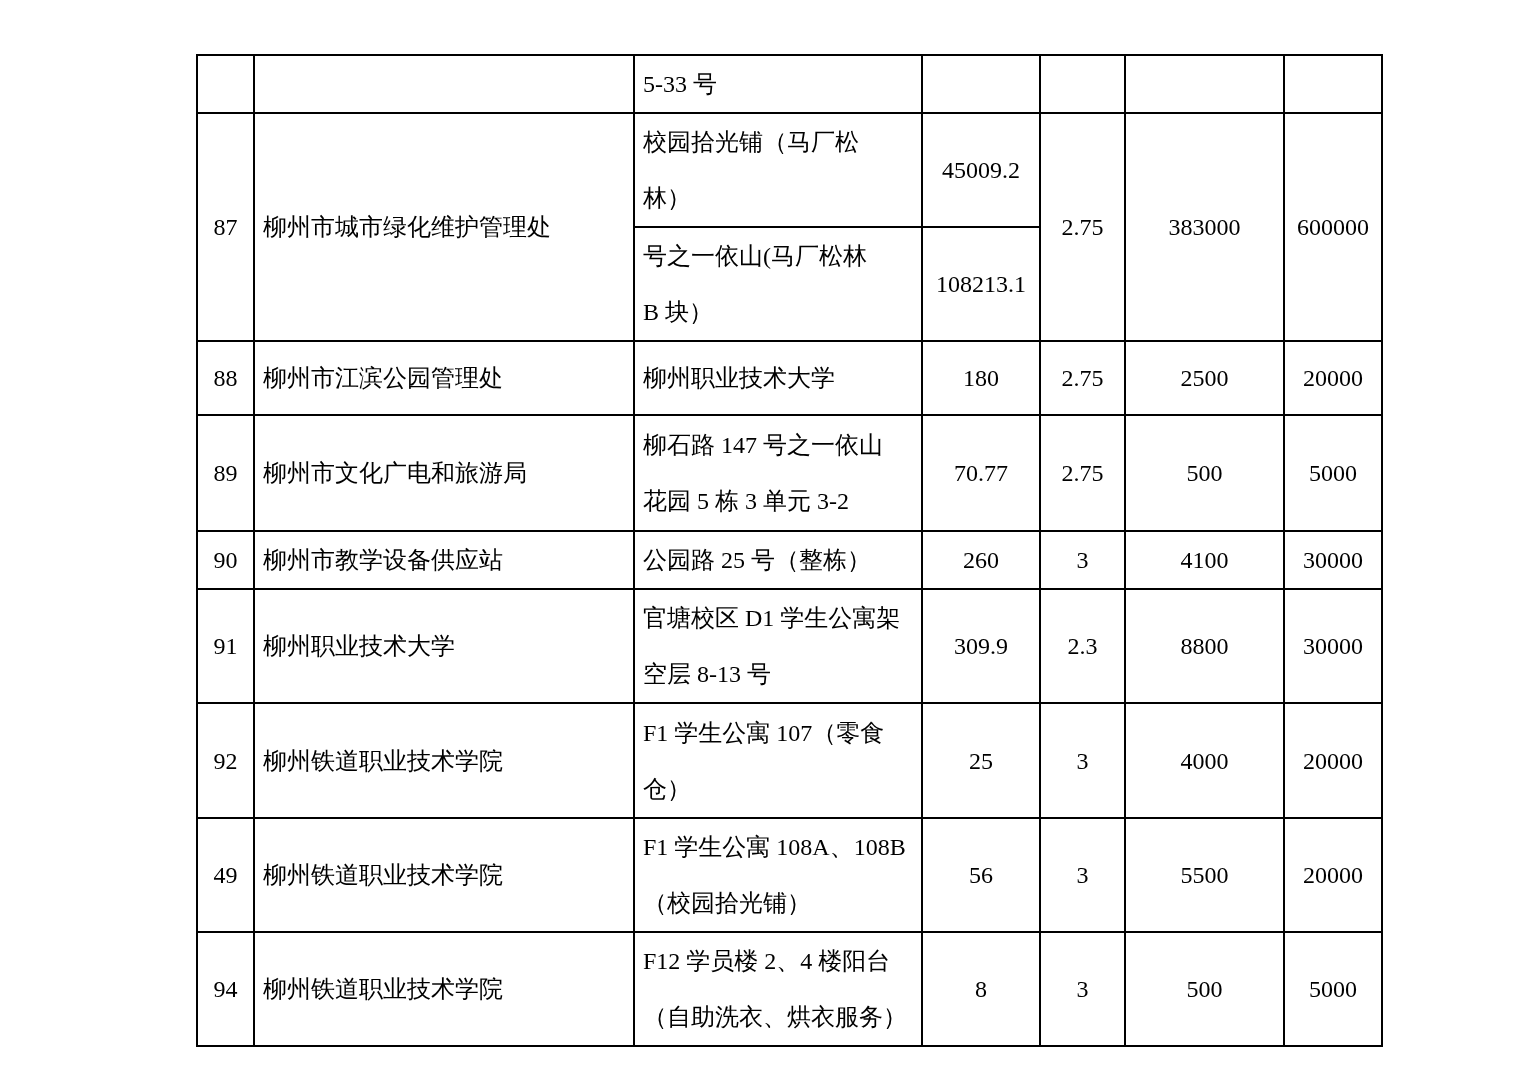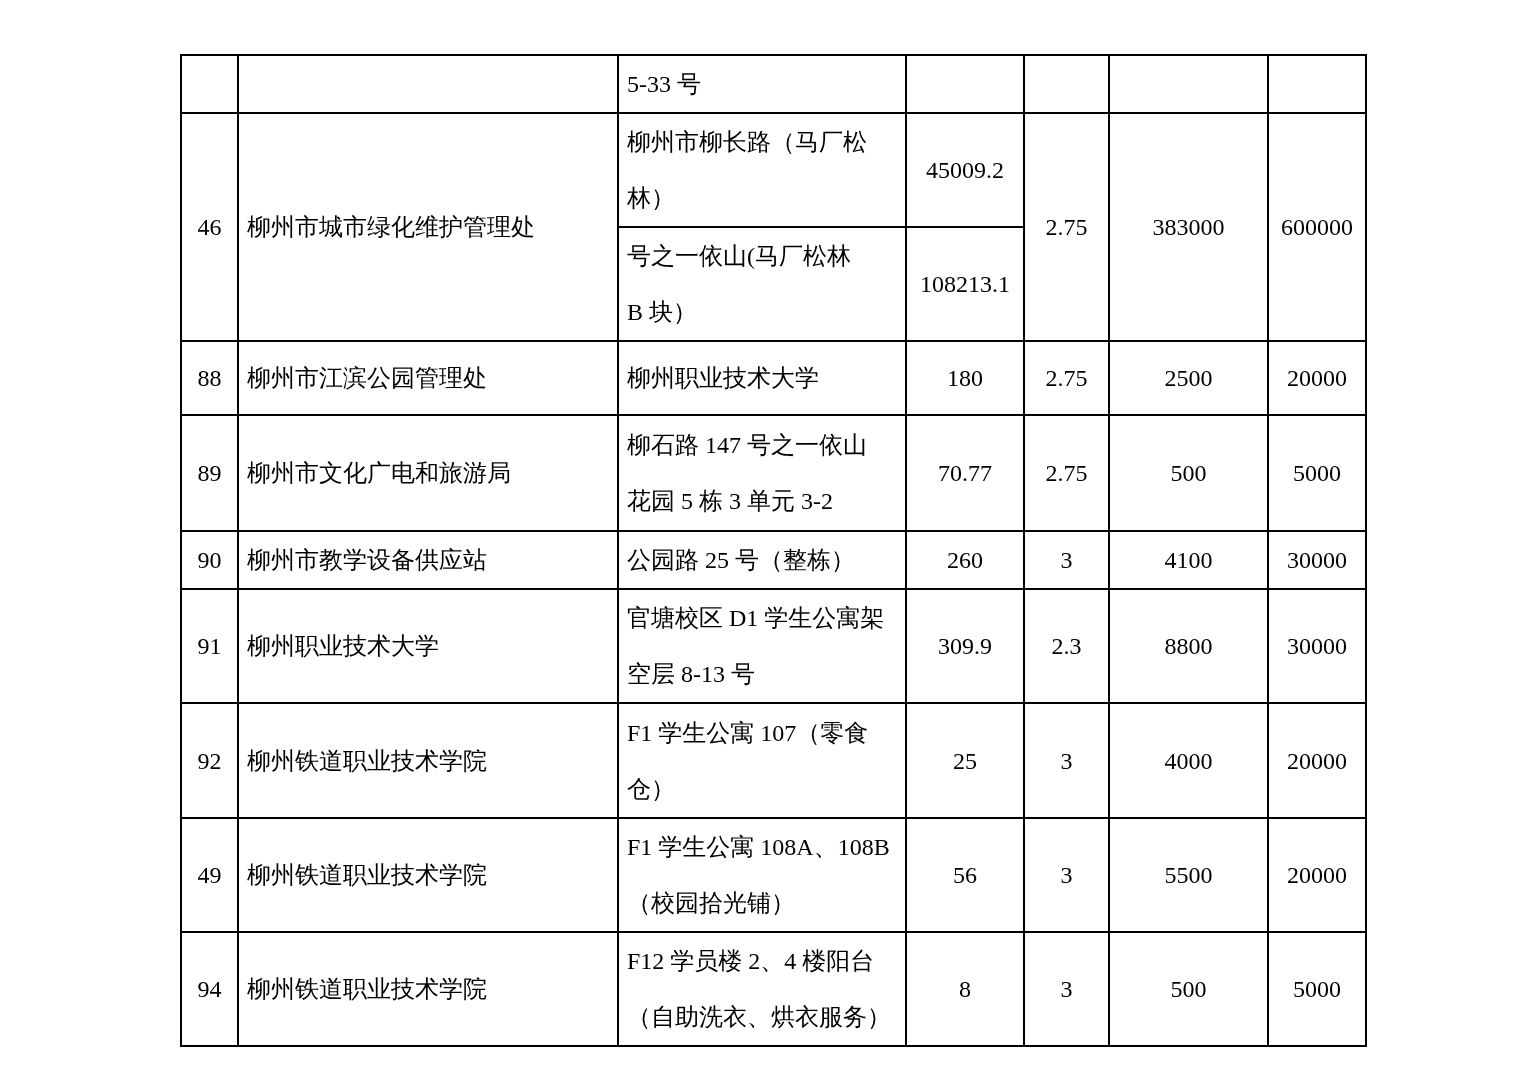--- a/index.html
+++ b/index.html
@@ -5,21 +5,21 @@
   * { margin: 0; padding: 0; box-sizing: border-box; }
   html, body {
     width: 1520px; height: 1074px;
     background: #ffffff;
     font-family: "Liberation Serif", "DejaVu Serif", serif;
     color: #000000;
     overflow: hidden;
   }
   .page { position: relative; width: 1520px; height: 1074px; background: #ffffff; }
   table.doc-table {
-    position: absolute; left: 180px; top: 54px;
+    position: absolute; left: 196px; top: 54px;
     width: 1185px;
     border-collapse: collapse;
     table-layout: fixed;
   }
   td {
     border: 2px solid #000000;
     font-size: 24px;
     line-height: 56px;
     vertical-align: middle;
     white-space: pre;
@@ -55,23 +55,23 @@
         <td class="c"></td>
         <td class="l"></td>
         <td class="l">5-33 号</td>
         <td class="c"></td>
         <td class="c"></td>
         <td class="c"></td>
         <td class="c"></td>
       </tr>
 
       <tr class="rh113">
-        <td class="c" rowspan="2">46</td>
+        <td class="c" rowspan="2">87</td>
         <td class="l" rowspan="2">柳州市城市绿化维护管理处</td>
-        <td class="l">柳州市柳长路（马厂松
+        <td class="l">校园拾光铺（马厂松
 林）</td>
         <td class="c">45009.2</td>
         <td class="c" rowspan="2">2.75</td>
         <td class="c" rowspan="2">383000</td>
         <td class="c" rowspan="2">600000</td>
       </tr>
       <tr class="rh113">
         <td class="l">号之一依山(马厂松林
 B 块）</td>
         <td class="c">108213.1</td>

